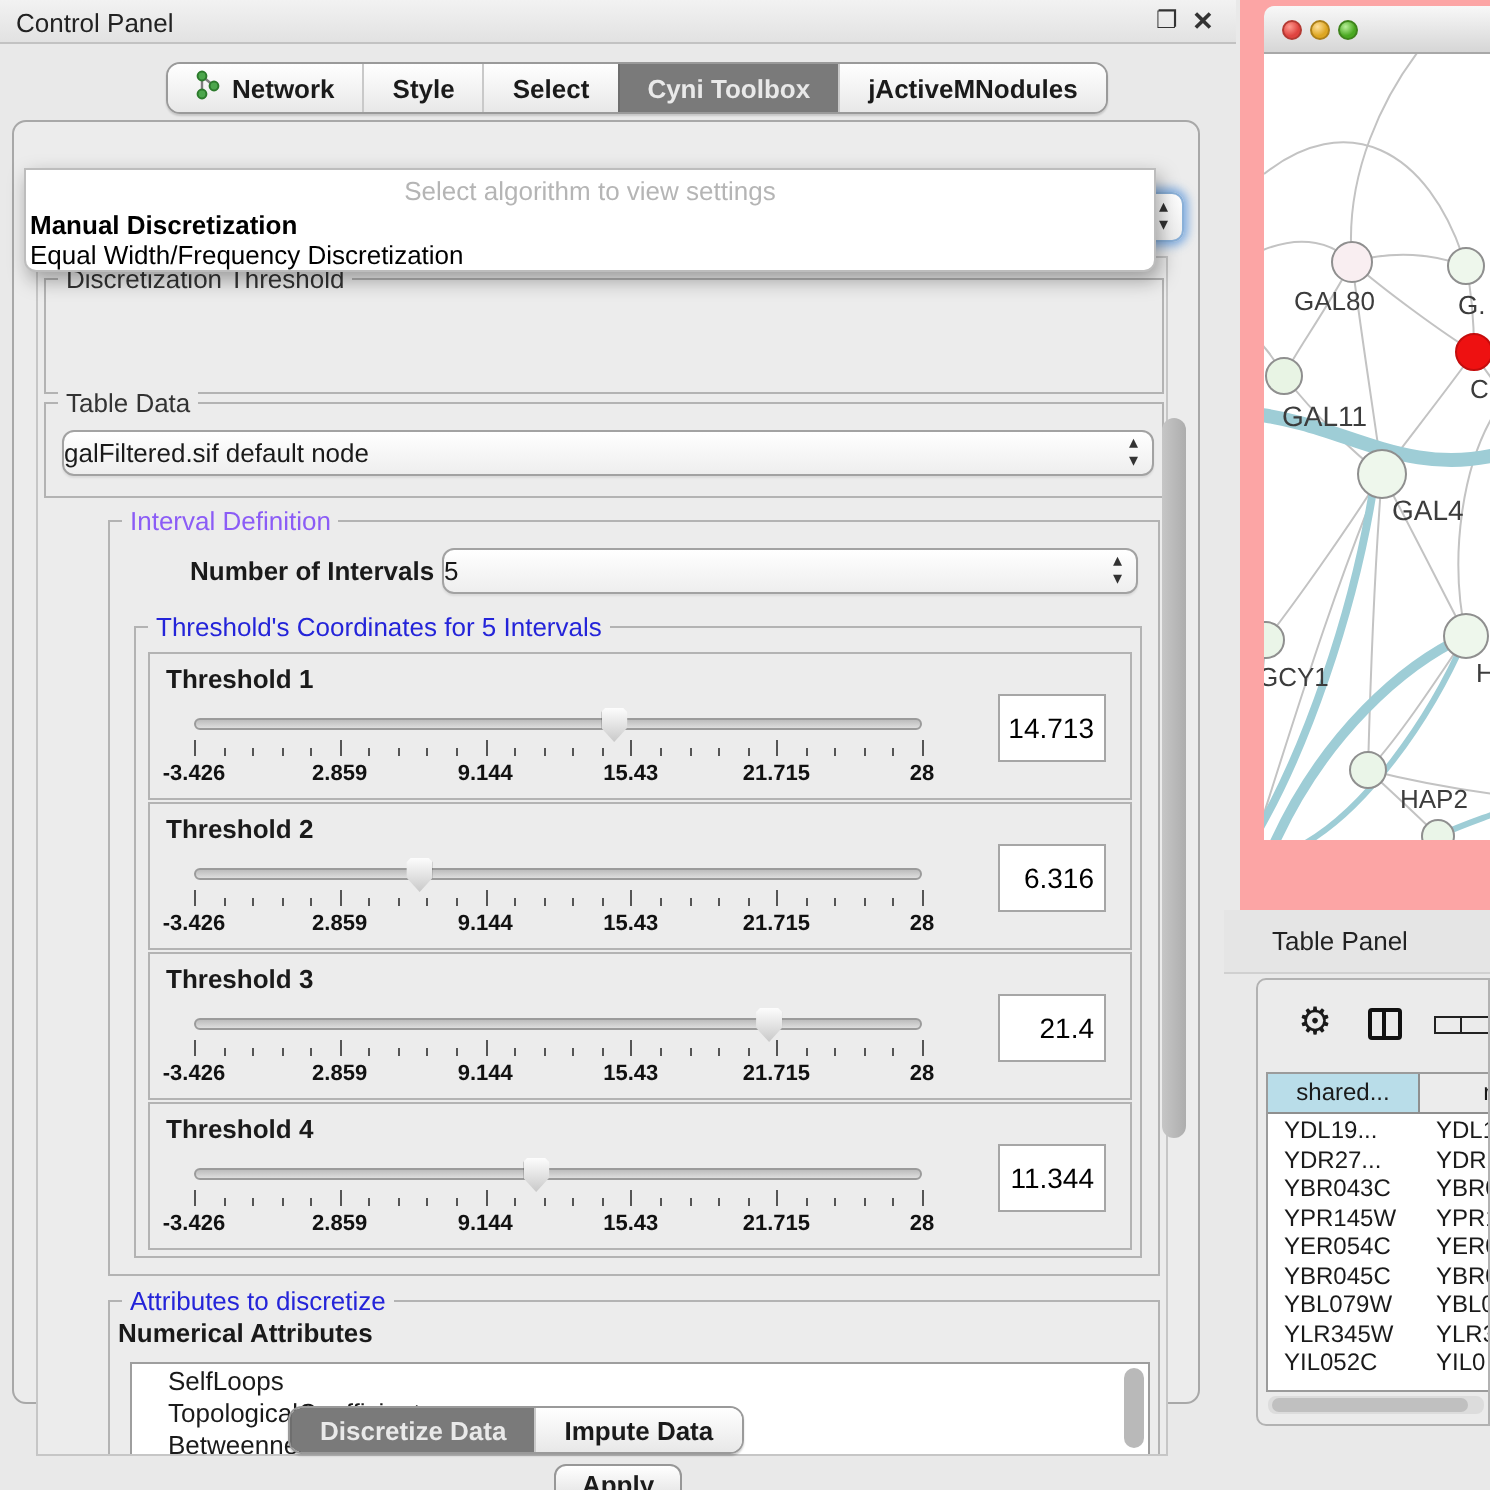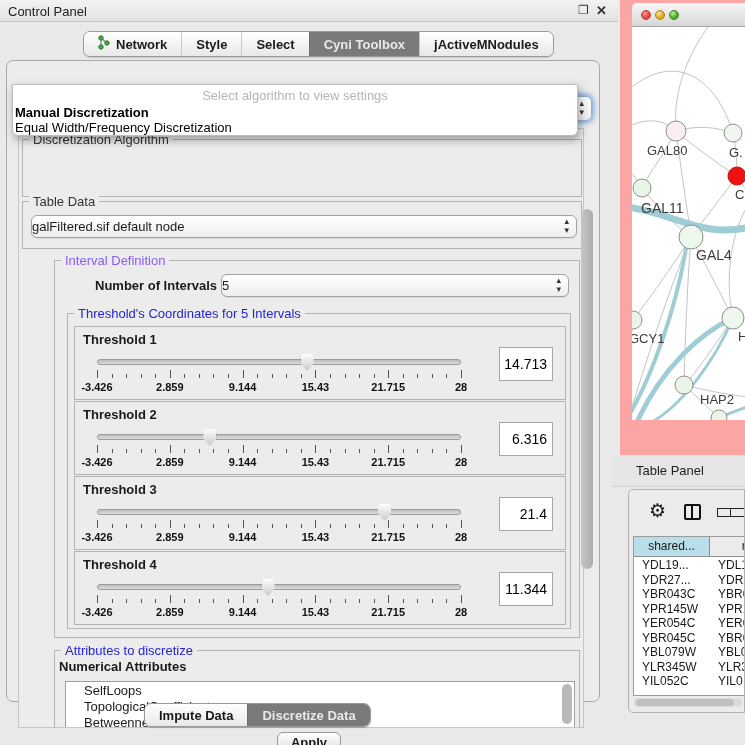--- a/index.html
+++ b/index.html
@@ -174,21 +174,21 @@
   </div>
   <div class="tab">
     <span>jActiveMNodules</span>
   </div>
 </div>
 
 <div class="main-panel">
   <div class="viewport">
 
     <div class="groupbox" style="left:3px; top:10px; width:560px; height:58px;">
-      <span class="group-title t-dark">Discretization Algorithm</span>
+      <span class="group-title t-dark">Discretization Threshold</span>
     </div>
 
     <div class="groupbox" style="left:3px; top:72px; width:560px; height:48px;">
       <span class="group-title t-dark">Table Data</span>
       <div class="combo" style="left:8px; top:13px; width:546px;">
         <span>galFiltered.sif default node</span>
         <span class="arrows">
             <span>▴</span>
             <span>▾</span>
           </span>
@@ -417,25 +417,25 @@
   <div class="opt r">Equal Width/Frequency Discretization</div>
 </div>
 <div class="combo-sliver">
   <span class="arrows" style="position:absolute; right:7px; top:2px; display:flex; flex-direction:column; line-height:9px; font-size:9px; color:#333;">
       <span>▴</span>
       <span>▾</span>
     </span>
 </div>
 
 <div class="bottom-tabs">
+  <div class="tab sel">
+    <span>Discretize Data</span>
+  </div>
   <div class="tab">
     <span>Impute Data</span>
-  </div>
-  <div class="tab sel">
-    <span>Discretize Data</span>
   </div>
 </div>
 
 <div class="net-window">
   <div class="net-titlebar">
     <span class="light red"></span>
     <span class="light yellow"></span>
     <span class="light green"></span>
   </div>
   <div class="net-canvas">

